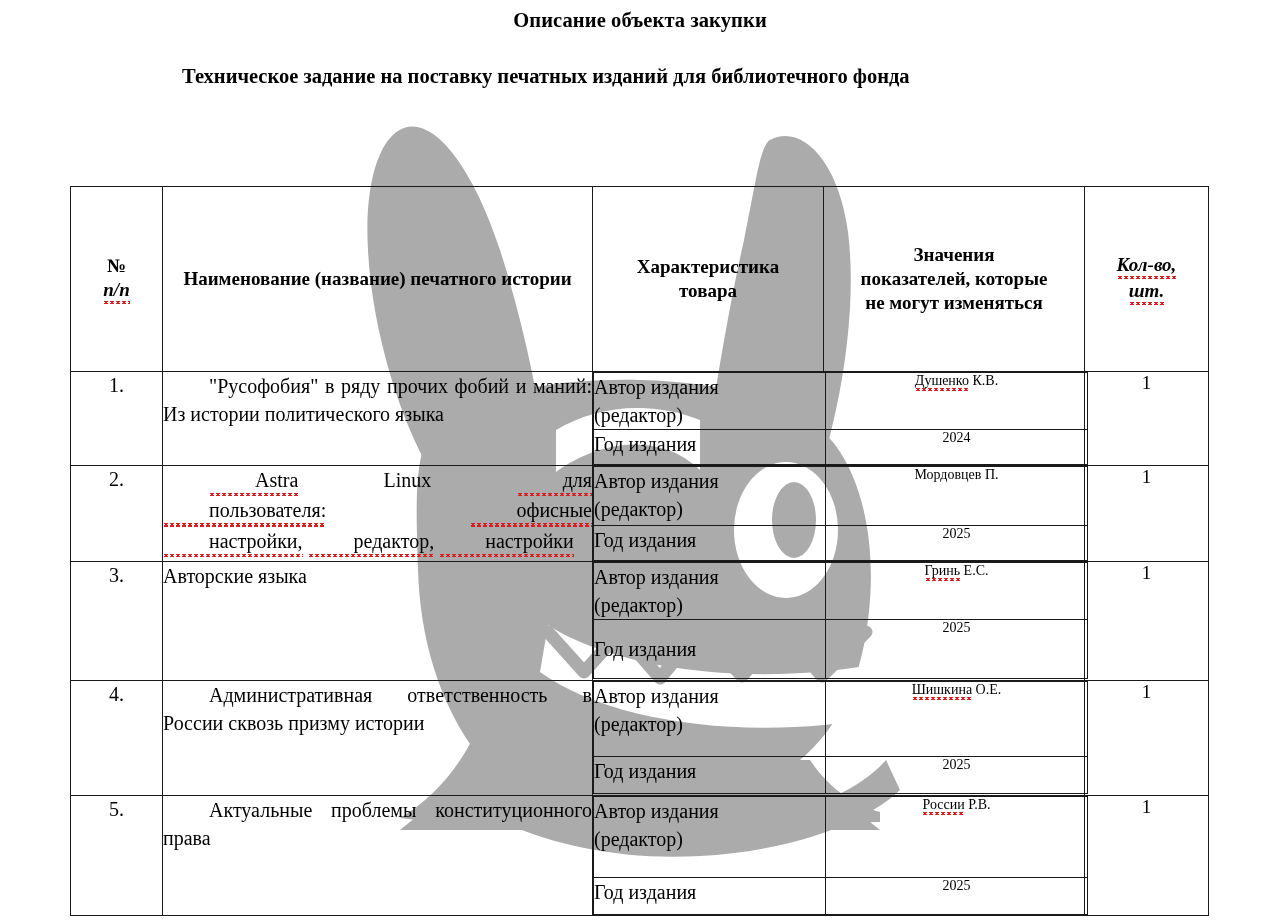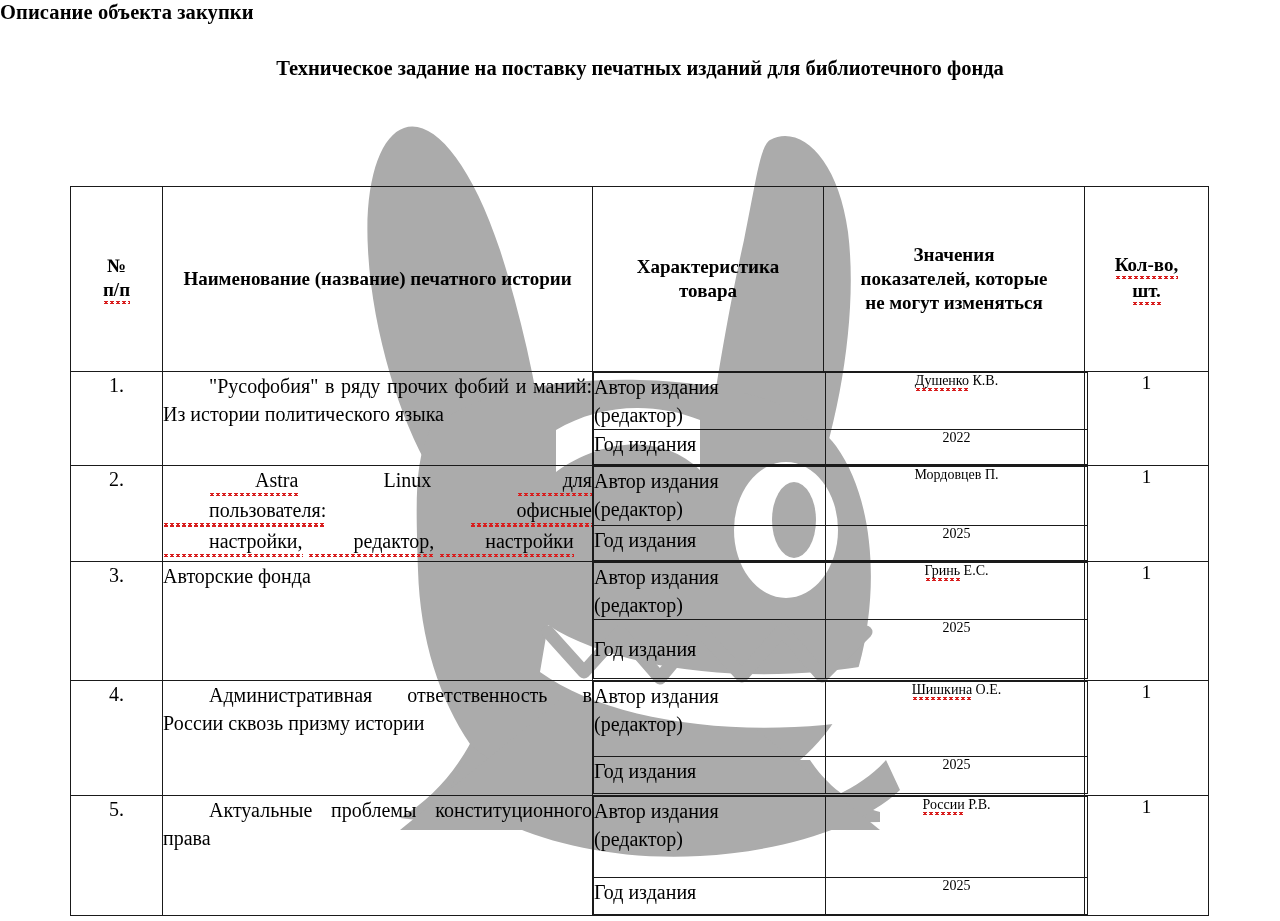--- a/index.html
+++ b/index.html
@@ -29,34 +29,35 @@
 
   
   #page {
     position: relative;
     z-index: 2;
     width: 1280px;
     height: 921px;
   }
 
   .doc-title {
+    text-align: center;
     font-weight: bold;
     font-size: 20.5px;
     line-height: 1.0;
-    padding-top: 2px;
+    padding-top: 10px;
     letter-spacing: 0.1px;
   }
 
   .doc-subtitle {
-    text-align: center;
     font-weight: bold;
     font-size: 20.5px;
     line-height: 1.34;
     margin-top: 32px;
     padding: 0 150px;
+    margin-left: 32px;
   }
 
   
   #spec-table {
     position: absolute;
     left: 70px;
     top: 186px;
     width: 1138px;
     border-collapse: collapse;
     table-layout: fixed;
@@ -145,20 +146,21 @@
     background-repeat: repeat-x;
     background-position: left 100%;
     background-size: 6px 3.5px;
     background-image:
       linear-gradient(45deg, transparent 40%, #d81e1e 40%, #d81e1e 62%, transparent 62%),
       linear-gradient(-45deg, transparent 40%, #d81e1e 40%, #d81e1e 62%, transparent 62%);
     padding-bottom: 2px;
   }
   .sq-th {
     background-size: 6px 3px;
+    font-style: italic;
   }
 </style>
 </head>
 <body>
 
 <svg id="watermark" viewBox="0 0 1280 921" xmlns="http://www.w3.org/2000/svg" aria-hidden="true">
   <g fill="#ababab">
 
     <path d="M404 128 C 432 118, 470 160, 500 250 C 522 318, 540 400, 548 470
              L 430 470 C 400 420, 372 330, 368 250 C 364 182, 380 136, 404 128 Z"></path>
@@ -243,21 +245,21 @@
             <tbody>
                 <tr class="sub-row-top">
               <td class="sub-char" style="height:54px">
                 <div>Автор издания</div>
                 <div>(редактор)</div>
               </td>
               <td class="sub-val"><span class="sq">Душенко</span><span> К.В.</span></td>
             </tr>
             <tr>
               <td class="sub-char" style="height:34px">Год издания</td>
-              <td class="sub-val">2022</td>
+              <td class="sub-val">2024</td>
             </tr>
           </tbody>
             </table>
         </td>
         <td class="cell-qty">1</td>
       </tr>
 
       <tr>
         <td class="cell-num">2.</td>
         <td class="cell-name" style="height:94px">
@@ -285,21 +287,21 @@
               <td class="sub-val">2025</td>
             </tr>
           </tbody>
             </table>
         </td>
         <td class="cell-qty">1</td>
       </tr>
 
       <tr>
         <td class="cell-num">3.</td>
-        <td class="cell-name center" style="height:118px">Авторские фонда</td>
+        <td class="cell-name center" style="height:118px">Авторские языка</td>
         <td colspan="2" style="padding:0">
           <table class="sub-table">
             <tbody>
                 <tr class="sub-row-top">
               <td class="sub-char" style="height:54px">
                 <div>Автор издания</div>
                 <div>(редактор)</div>
               </td>
               <td class="sub-val"><span class="sq">Гринь</span><span> Е.С.</span></td>
             </tr>

